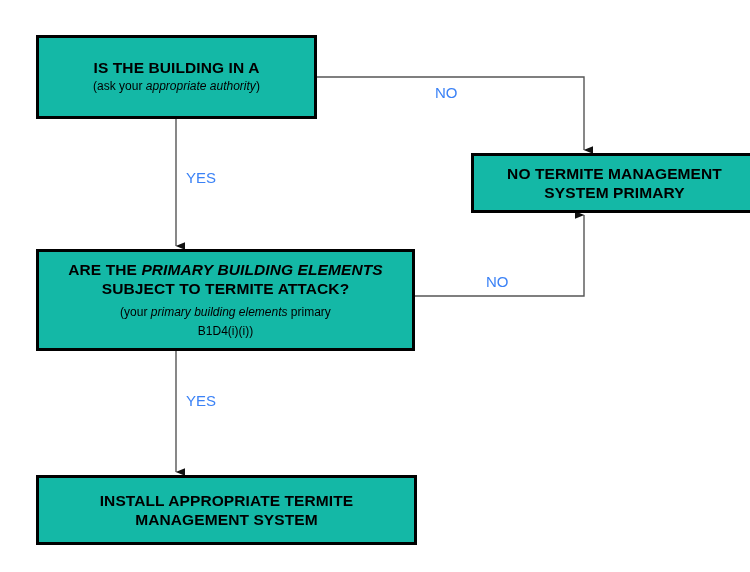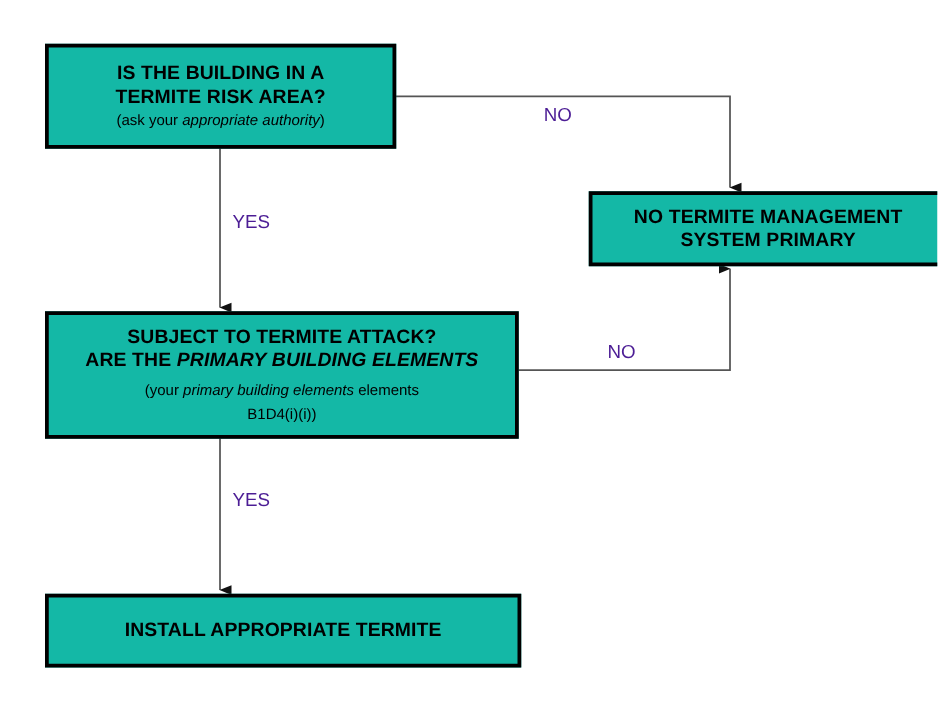--- a/index.html
+++ b/index.html
@@ -36,21 +36,21 @@
   }
   .line-n {
     font-weight: normal;
     font-size: 12px;
     line-height: 19px;
   }
   .it { font-style: italic; }
   .edge-label {
     position: absolute;
     font-size: 15px;
-    color: #4c1d95;
+    color: #3b82f6;
     font-family: "Liberation Sans", sans-serif;
     white-space: nowrap;
     z-index: 4;
   }
   svg.connectors {
     position: absolute;
     left: 0;
     top: 0;
     width: 750px;
     height: 572px;
@@ -76,38 +76,38 @@
 
     <path d="M176,118 L176,246" fill="none" stroke="#555555" stroke-width="1.4" marker-end="url(#arrowDown)"></path>
 
     <path d="M414,296 L584,296 L584,215" fill="none" stroke="#555555" stroke-width="1.4" marker-end="url(#arrowUp)"></path>
 
     <path d="M176,350 L176,472" fill="none" stroke="#555555" stroke-width="1.4" marker-end="url(#arrowDown)"></path>
   </svg>
 
   <div class="node" style="left:36px; top:35px; width:281px; height:84px;">
     <div class="line-b">IS THE BUILDING IN A</div>
-    <div class="line-b">TERMITE RISK AREA?</div>
     <div class="line-n"><span>(ask your </span><span class="it">appropriate authority</span><span>)</span></div>
   </div>
 
   <div class="node" style="left:36px; top:249px; width:379px; height:102px;">
+    <div class="line-b"><span>ARE THE </span><span class="it">PRIMARY BUILDING ELEMENTS</span></div>
     <div class="line-b">SUBJECT TO TERMITE ATTACK?</div>
-    <div class="line-b"><span>ARE THE </span><span class="it">PRIMARY BUILDING ELEMENTS</span></div>
-    <div class="line-n" style="margin-top:5px;"><span>(your </span><span class="it">primary building elements</span><span> elements</span></div>
+    <div class="line-n" style="margin-top:5px;"><span>(your </span><span class="it">primary building elements</span><span> primary</span></div>
     <div class="line-n">B1D4(i)(i))</div>
   </div>
 
   <div class="node" style="left:471px; top:153px; width:287px; height:60px;align-items:center;">
     <div class="line-b">NO TERMITE MANAGEMENT</div>
     <div class="line-b">SYSTEM PRIMARY</div>
   </div>
 
-  <div class="node" style="left:36px; top:475px; width:381px; height:59px;">
+  <div class="node" style="left:36px; top:475px; width:381px; height:70px;">
     <div class="line-b">INSTALL APPROPRIATE TERMITE</div>
+    <div class="line-b">MANAGEMENT SYSTEM</div>
   </div>
 
   <div class="edge-label" style="left:435px; top:84px;">NO</div>
   <div class="edge-label" style="left:186px; top:169px;">YES</div>
   <div class="edge-label" style="left:486px; top:273px;">NO</div>
   <div class="edge-label" style="left:186px; top:392px;">YES</div>
 
 </div>
 
 </body></html>

